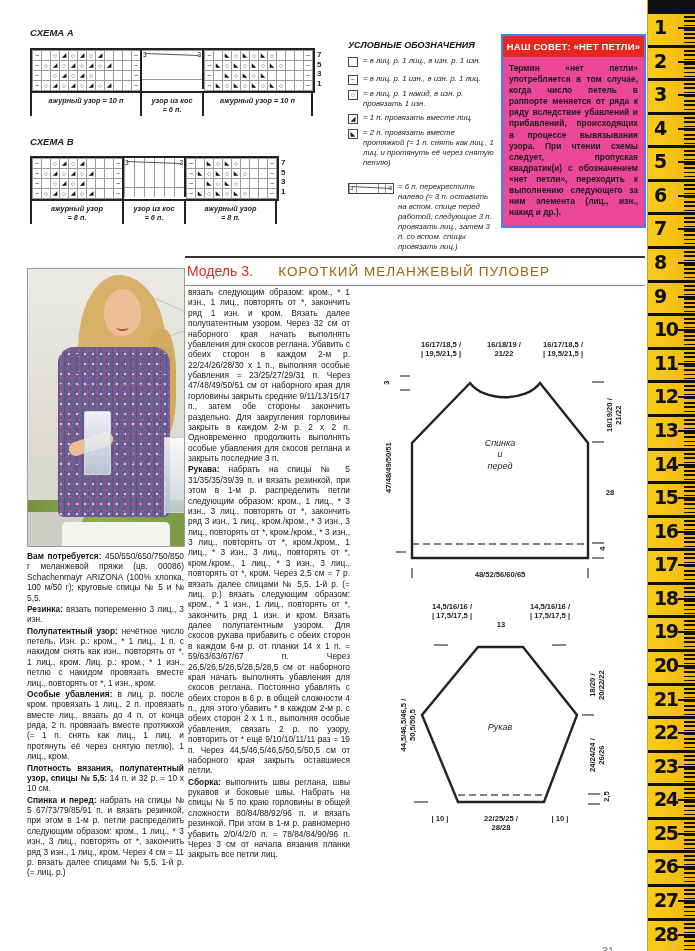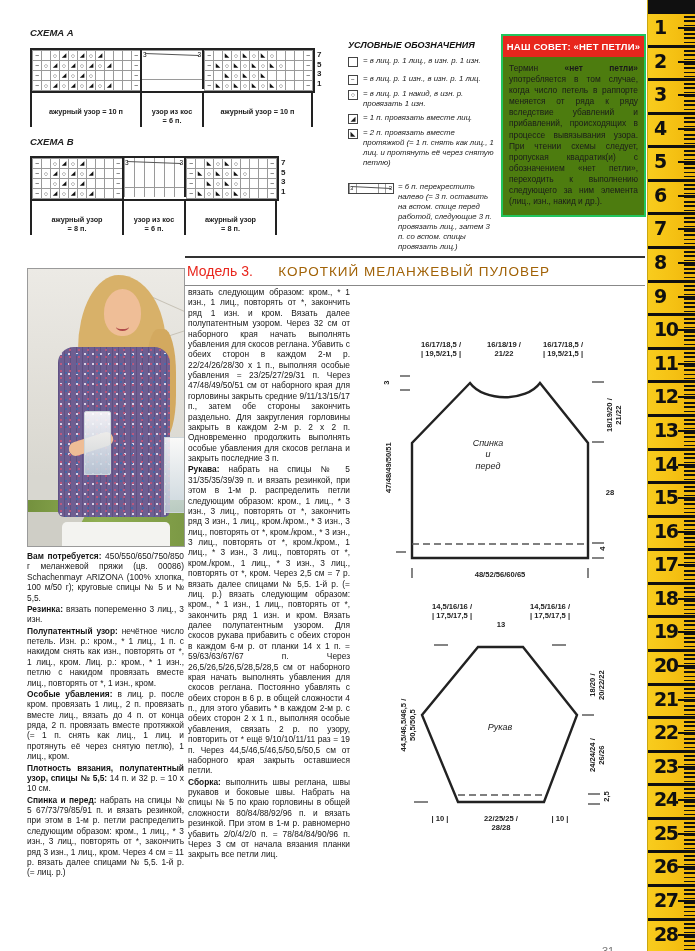--- a/index.html
+++ b/index.html
@@ -19,44 +19,44 @@
   .cgrid td.c-tr,.cgrid td.c-tl{font-size:6px;color:#111;}
   .cable-sec{position:relative;height:39px;border-right:2px solid #222;
      background:repeating-linear-gradient(to right,#9a9a9a 0 0.5px,transparent 0.5px 10px),
                 repeating-linear-gradient(to bottom,#9a9a9a 0 0.5px,transparent 0.5px 9.8px);}
   .cable-m{position:absolute;top:0;left:1px;font-size:6.5px;line-height:9px;color:#111;}
   .cable-m.right{left:auto;right:1px;}
   .cable-line{position:absolute;left:3px;right:3px;top:4px;height:1px;background:#555;transform:rotate(2deg);}
   .row-nums{display:flex;flex-direction:column;margin-left:2px;margin-top:2px;}
   .row-nums .rn{height:9.6px;font-size:8px;font-weight:bold;line-height:9.6px;color:#222;}
   .chart-labels{display:flex;}
-  .clabel{font-weight:bold;font-size:7.3px;line-height:1.25;text-align:center;
-          padding-top:14px;padding-bottom:2px;border-right:2px solid #222;color:#222;}
+  .clabel{font-style:italic;font-weight:bold;font-size:7.3px;line-height:1.25;text-align:center;
+          padding-top:3px;padding-bottom:2px;border-right:2px solid #222;color:#222;}
   .clabel:first-child{border-left:2px solid #222;}
 
   
   .legend{position:absolute;left:348px;top:40px;width:149px;}
   .legend-title{font-style:italic;font-weight:bold;font-size:9px;margin-bottom:6px;color:#111;}
   .lg-item{display:flex;margin-bottom:4px;font-style:italic;font-size:7.8px;line-height:1.28;color:#1b1b1b;}
   .lg-ic{flex:0 0 15px;padding-top:1px;}
   .lg-box{width:8px;height:8px;border:1px solid #444;display:inline-block;text-align:center;
           font-size:6.5px;line-height:8px;font-style:normal;}
   .lg-cable{position:relative;width:44px;height:9px;border:1px solid #444;display:inline-block;
      background:repeating-linear-gradient(to right,#999 0 0.5px,transparent 0.5px 7.3px);}
   .lg-cable i{position:absolute;font-style:normal;font-size:6px;top:0;line-height:9px;}
   .lg-cable i.l{left:1px;} .lg-cable i.r{right:1px;}
   .lg-cable u{position:absolute;left:2px;right:2px;top:3px;height:1px;background:#555;transform:rotate(3deg);display:block;}
   .lg-item.wide{margin-top:14px;}
   .lg-item.wide .lg-ic{flex:0 0 50px;}
 
   
-  .tip{position:absolute;left:501px;top:34px;width:141px;border:2px solid #22c55e;background:#4d7c0f;}
+  .tip{position:absolute;left:501px;top:34px;width:141px;border:2px solid #3b82f6;background:#ec4899;}
   .tip-head{background:#e8261d;color:#fff;font-weight:bold;font-size:9.5px;text-align:center;
             padding:5px 2px;letter-spacing:0.2px;}
-  .tip-body{padding:6px 6px 8px;font-size:8.4px;line-height:1.32;text-align:justify;color:#1b1b1b;}
+  .tip-body{padding:6px 6px 8px;font-size:8.4px;line-height:1.32;text-align:justify;color:#1b1b1b;font-weight:bold;}
 
   
   .mheader{position:absolute;left:185px;top:256px;width:458px;border-top:2px solid #333;border-bottom:1px solid #888;
            padding:4px 0 5px 2px;}
   .mheader .mlabel{color:#e8261d;font-weight:normal;font-size:14px;}
   .mheader .mtitle{color:#a16207;font-size:13.5px;letter-spacing:1px;margin-left:21px;}
 
   
   .photo{position:absolute;left:27px;top:268px;width:156px;height:277px;border:1px solid #9a9a9a;
          overflow:hidden;background:linear-gradient(180deg,#eceae5 0%,#dedcd5 55%,#d8d7d0 75%);}
@@ -477,21 +477,21 @@
       <line x1="236" y1="230" x2="236" y2="240" stroke="#333" stroke-width="1.2"></line>
     </svg>
     <div class="dlabel" style="left:38px;top:2px;width:102px;"><span>16/17/18,5 /</span><br><span>| 19,5/21,5 |</span></div>
     <div class="dlabel" style="left:112px;top:2px;width:80px;"><span>16/18/19 /</span><br><span>21/22</span></div>
     <div class="dlabel" style="left:160px;top:2px;width:102px;"><span>16/17/18,5 /</span><br><span>| 19,5/21,5 |</span></div>
     <div class="dlabel vrot" style="left:28px;top:40px;width:14px;">3</div>
     <div class="dlabel vrot" style="left:-18px;top:125px;width:110px;">47/48/49/50/51</div>
     <div class="dlabel vrot" style="left:232px;top:68px;width:60px;"><span>18/19/20 /</span><br><span>21/22</span></div>
     <div class="dlabel" style="left:248px;top:150px;width:20px;">28</div>
     <div class="dlabel vrot" style="left:244px;top:206px;width:14px;">4</div>
-    <div class="dname" style="left:96px;top:100px;width:80px;"><span>Спинка</span><br><span>и</span><br><span>перед</span></div>
+    <div class="dname" style="left:108px;top:100px;width:80px;"><span>Спинка</span><br><span>и</span><br><span>перед</span></div>
     <div class="dlabel" style="left:88px;top:232px;width:120px;">48/52/56/60/65</div>
   </div>
 
   <div class="diag" id="diag-sleeve">
     <svg width="296" height="252">
       <path d="M126,49 L171,49 L225,117 L192,204 L106,204 L70,117 Z" fill="none" stroke="#222" stroke-width="2.4"></path>
       <line x1="106" y1="197" x2="192" y2="197" stroke="#555" stroke-width="1.4" stroke-dasharray="7 4"></line>
       <line x1="82" y1="47" x2="96" y2="47" stroke="#333" stroke-width="1.2"></line>
       <line x1="200" y1="47" x2="214" y2="47" stroke="#333" stroke-width="1.2"></line>
       <line x1="230" y1="117" x2="242" y2="117" stroke="#333" stroke-width="1.2"></line>

